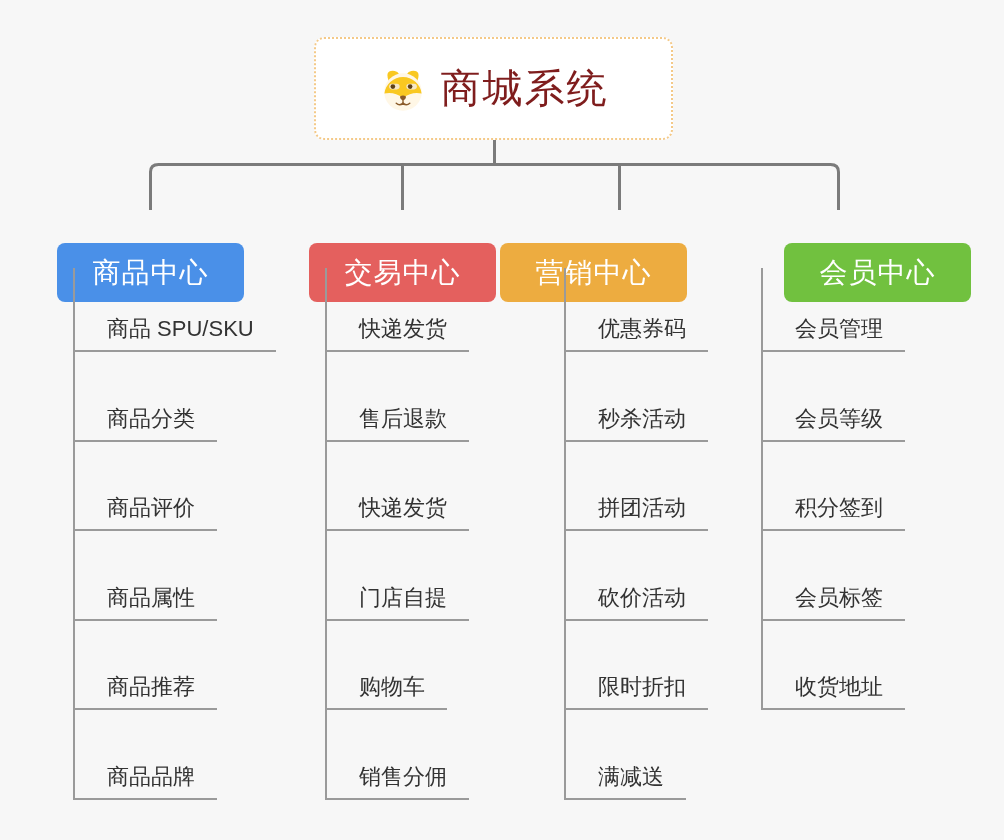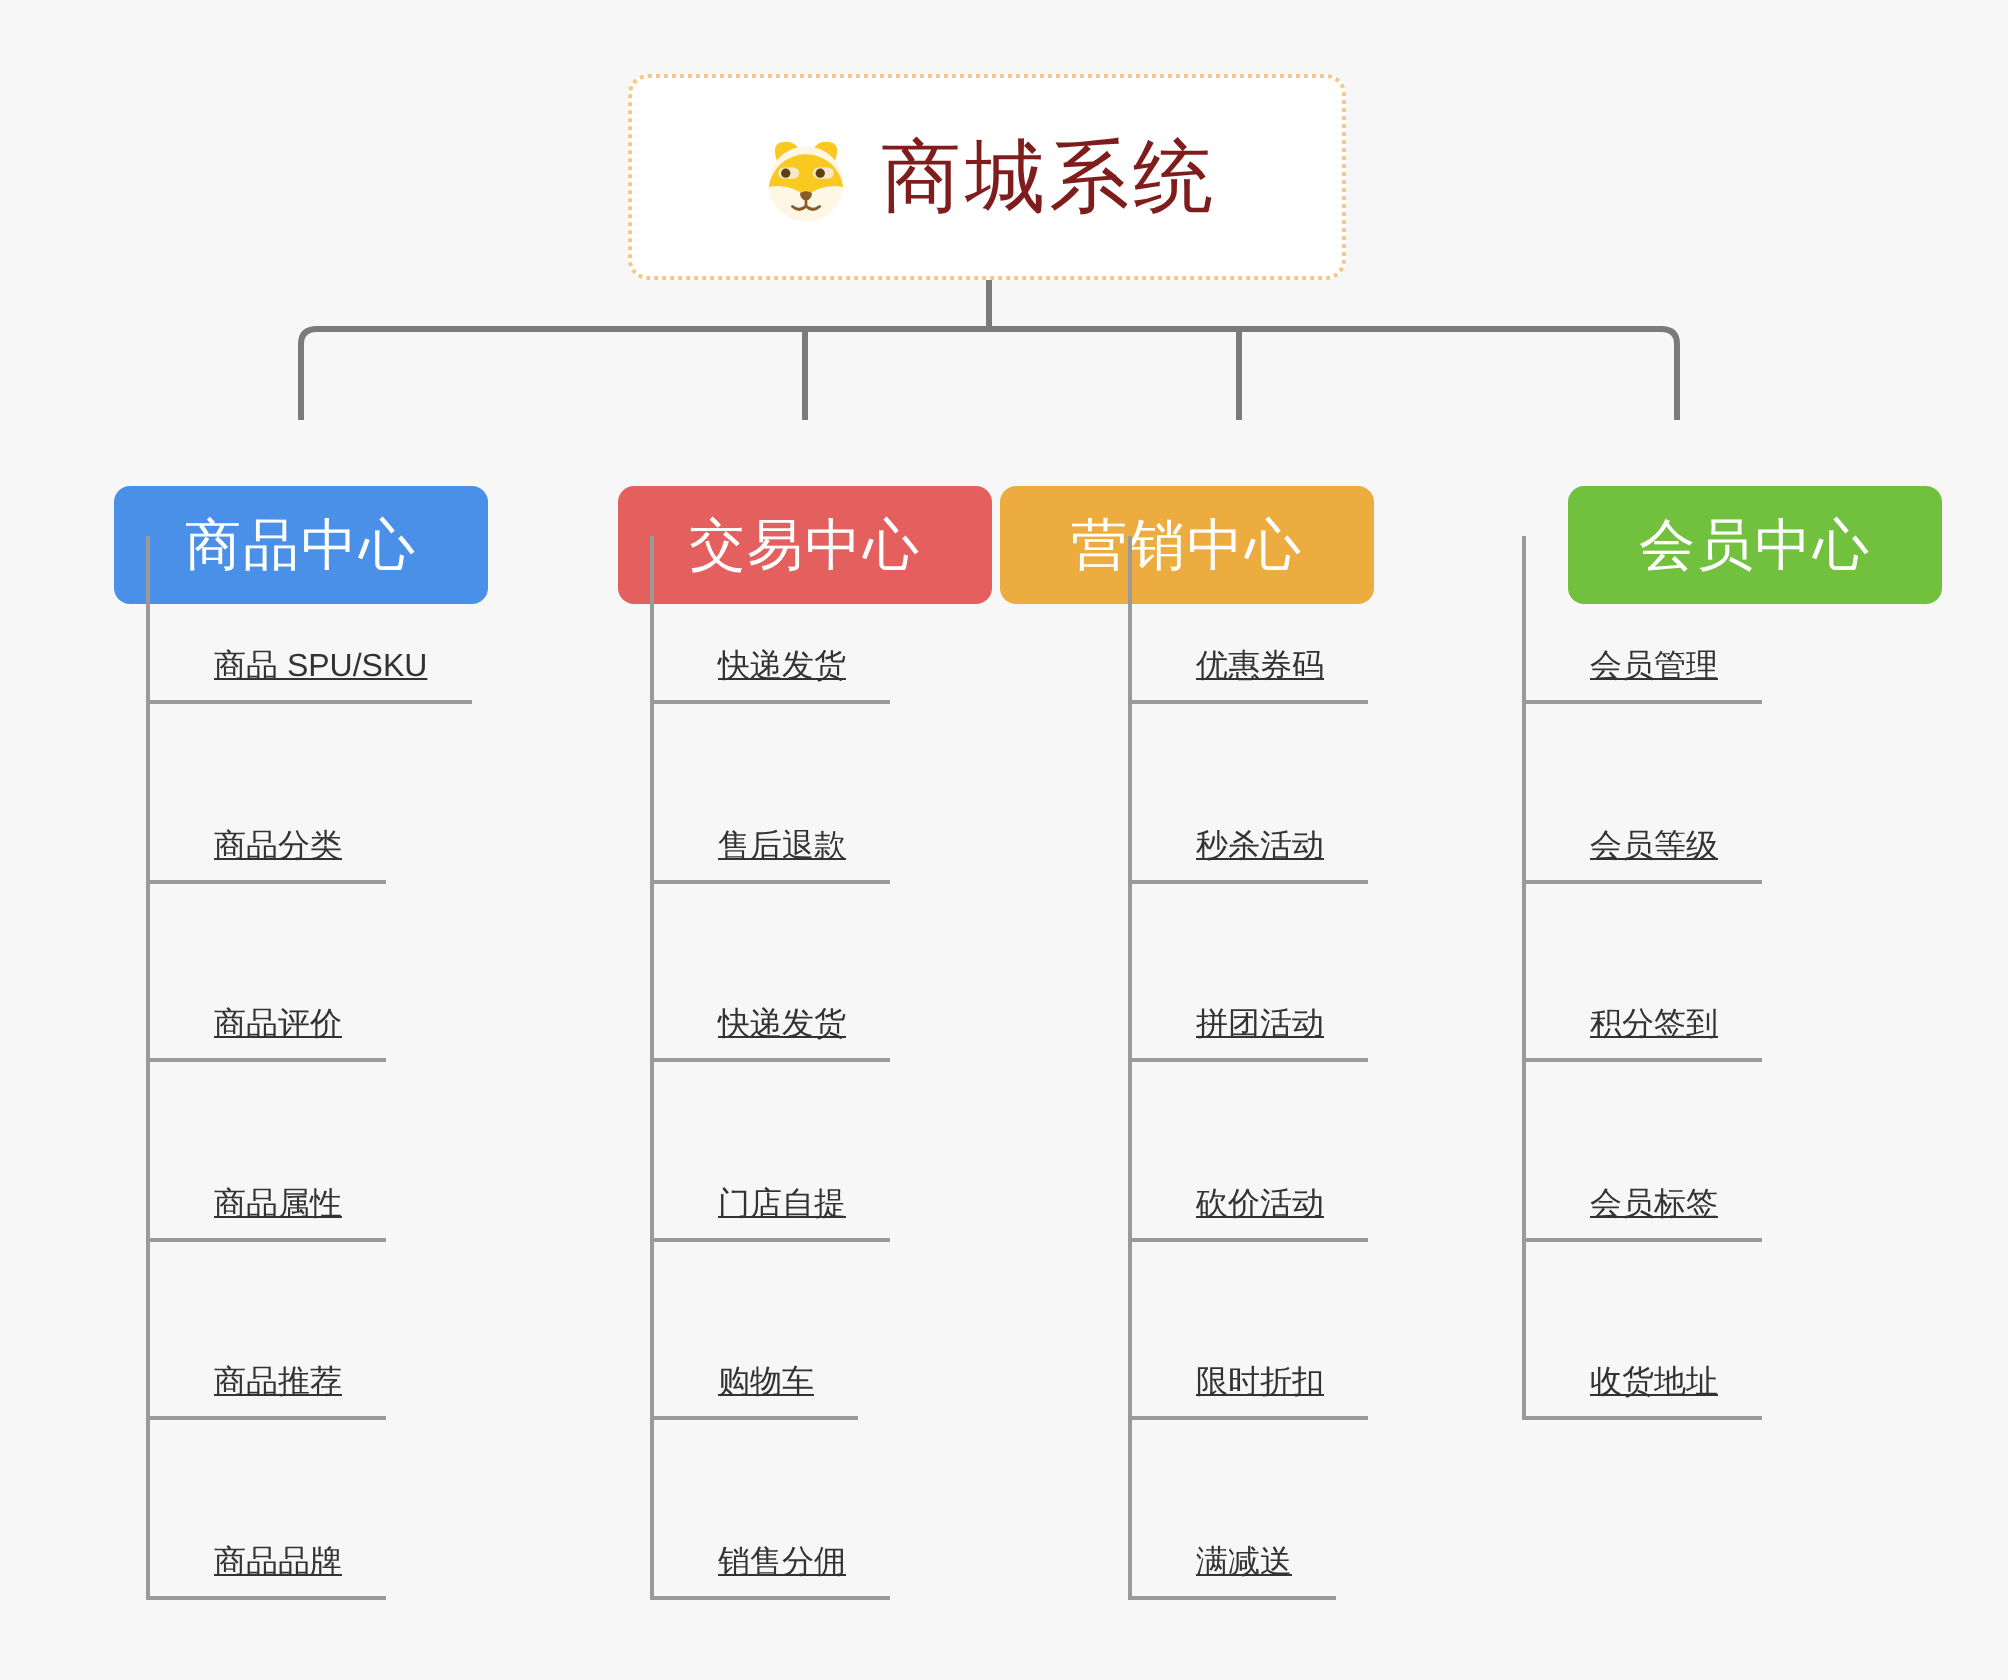--- a/index.html
+++ b/index.html
@@ -27,21 +27,21 @@
 
   .branch-items {
     position:absolute; top:268px; margin:0; padding:0; list-style:none;
     border-left:2px solid #9A9A9A;
   }
   .branch-items li {
     box-sizing:border-box; height:89.6px; width:max-content;
     display:flex; align-items:flex-end;
     padding:0 22px 6px 32px;
     border-bottom:2px solid #9A9A9A;
-    font-size:16px; color:#333333; white-space:nowrap;text-decoration:underline;
+    font-size:22px; color:#333333; white-space:nowrap;
   }
   .branch-items li:first-child { height:84px; }
 
   .b0 { left:57px; }  .s0 { left:73px; }
   .b1 { left:309px; } .s1 { left:325px; }
   .b2 { left:500px; } .s2 { left:564px; }
   .b3 { left:784px; } .s3 { left:761px; }
 </style>
 </head>
 <body>

